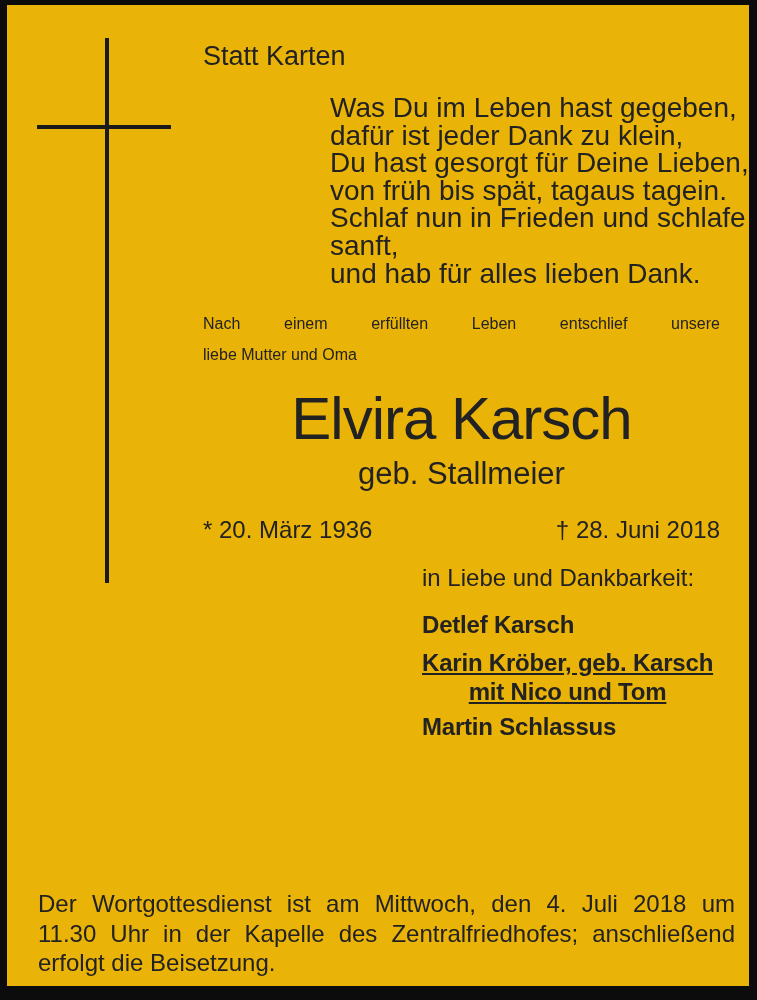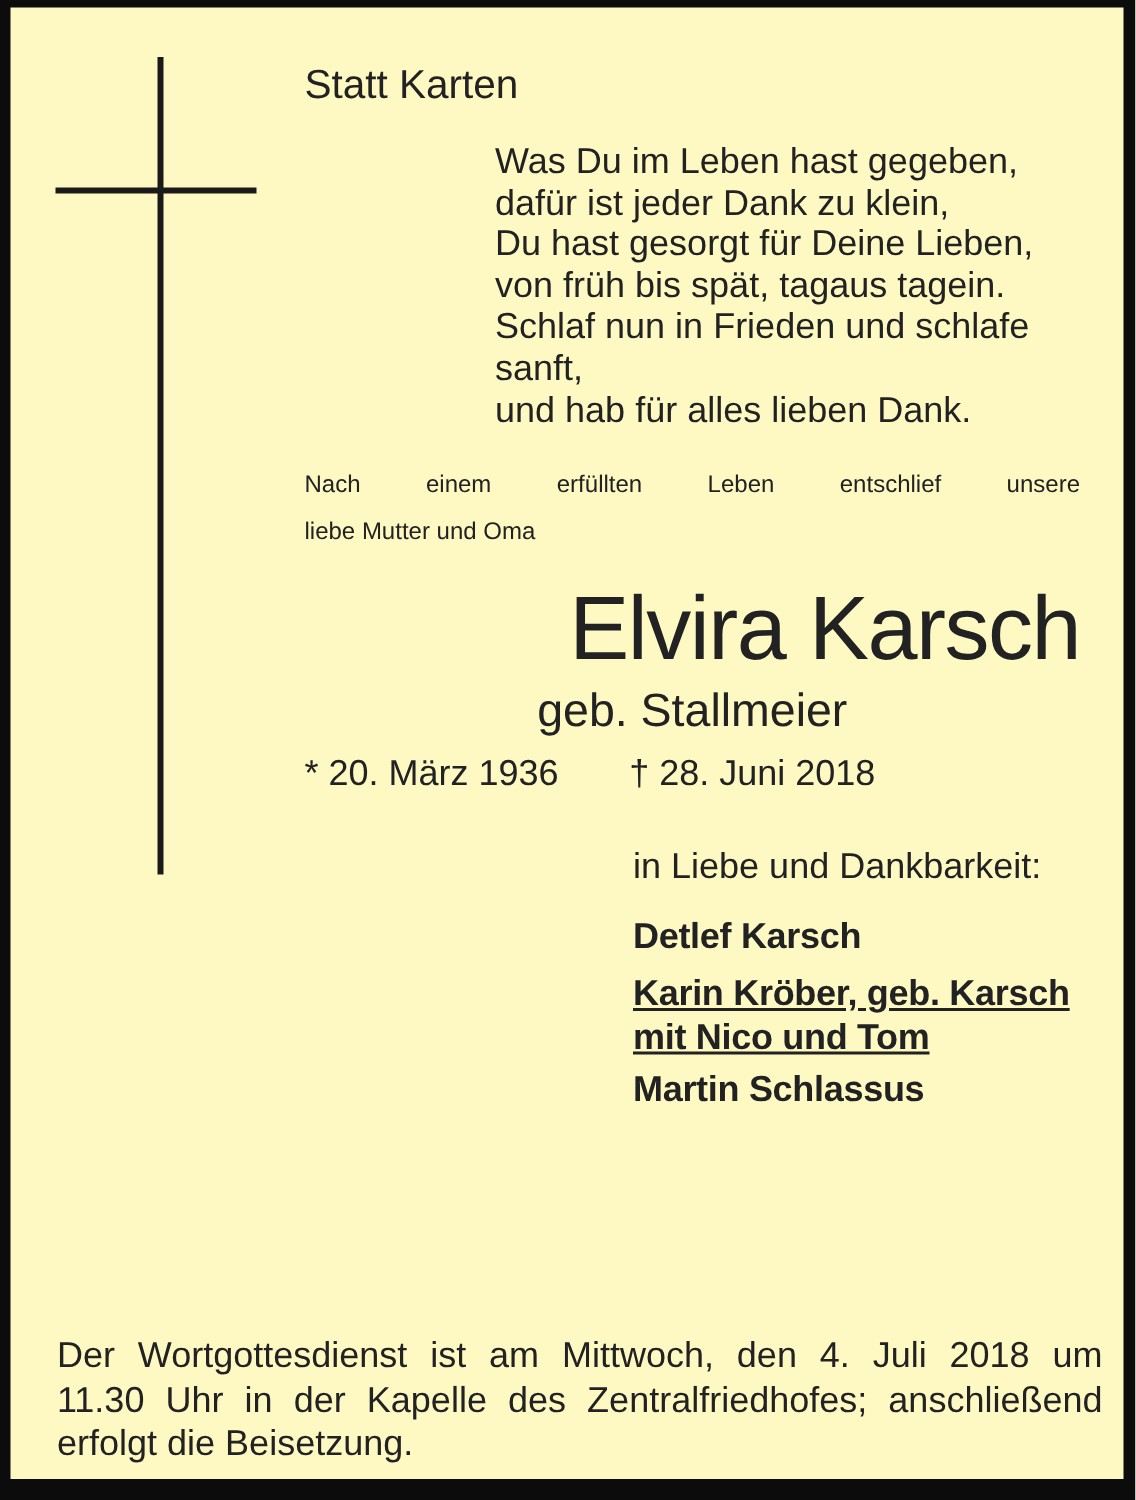--- a/index.html
+++ b/index.html
@@ -3,36 +3,36 @@
 <meta charset="utf-8">
 <style>
   html,body{margin:0;padding:0;background:#ffffff;}
   .sheet{
     position:relative;
     width:757px;height:1000px;
     box-sizing:border-box;
     border-style:solid;
     border-color:#0c0c0c;
     border-width:5px 8px 14px 7px;
-    background:#fef9c3;
+    background:#eab308;
     color:#222222;
     font-family:"Liberation Sans",sans-serif;
     overflow:hidden;
   }
   .abs{position:absolute;}
   .bar{background:#1a1a1a;}
   .statt{left:196px;top:36px;font-size:27px;line-height:30px;}
-  .poem{left:323px;top:89px;font-size:24px;line-height:27.6px;}
+  .poem{left:323px;top:89px;font-size:28px;line-height:27.6px;}
   .intro{left:196px;top:303px;width:517px;font-size:16px;line-height:31px;}
   .jl{text-align:justify;text-align-last:justify;}
-  .deceased-name{left:196px;top:383px;width:517px;text-align:right;font-size:60px;line-height:62px;letter-spacing:-1px;}
+  .deceased-name{left:196px;top:383px;width:517px;text-align:center;font-size:60px;line-height:62px;letter-spacing:-1px;}
   .maiden{left:196px;top:456px;width:517px;text-align:center;font-size:31px;line-height:26px;}
-  .dates{left:196px;top:497px;width:517px;display:flex;justify-content:flex-start;gap:47px;font-size:24px;line-height:28px;}
+  .dates{left:196px;top:511px;width:517px;display:flex;justify-content:space-between;gap:47px;font-size:24px;line-height:28px;}
   .closing{left:415px;top:559px;font-size:24px;line-height:28px;}
-  .mourner{font-weight:bold;font-size:24px;line-height:28.5px;letter-spacing:-0.2px;}
+  .mourner{font-weight:bold;font-size:24px;line-height:28.5px;letter-spacing:-0.2px;text-align:center;}
   .m0{left:415px;top:606px;}
   .m1{left:415px;top:644px;text-decoration:underline;}
   .m2{left:415px;top:708px;}
   .addresses{left:31px;top:781px;font-size:24px;line-height:30px;}
   .service{left:31px;top:884px;width:697px;font-size:24px;line-height:29.5px;}
 </style>
 </head>
 <body>
 
 <div class="sheet">

